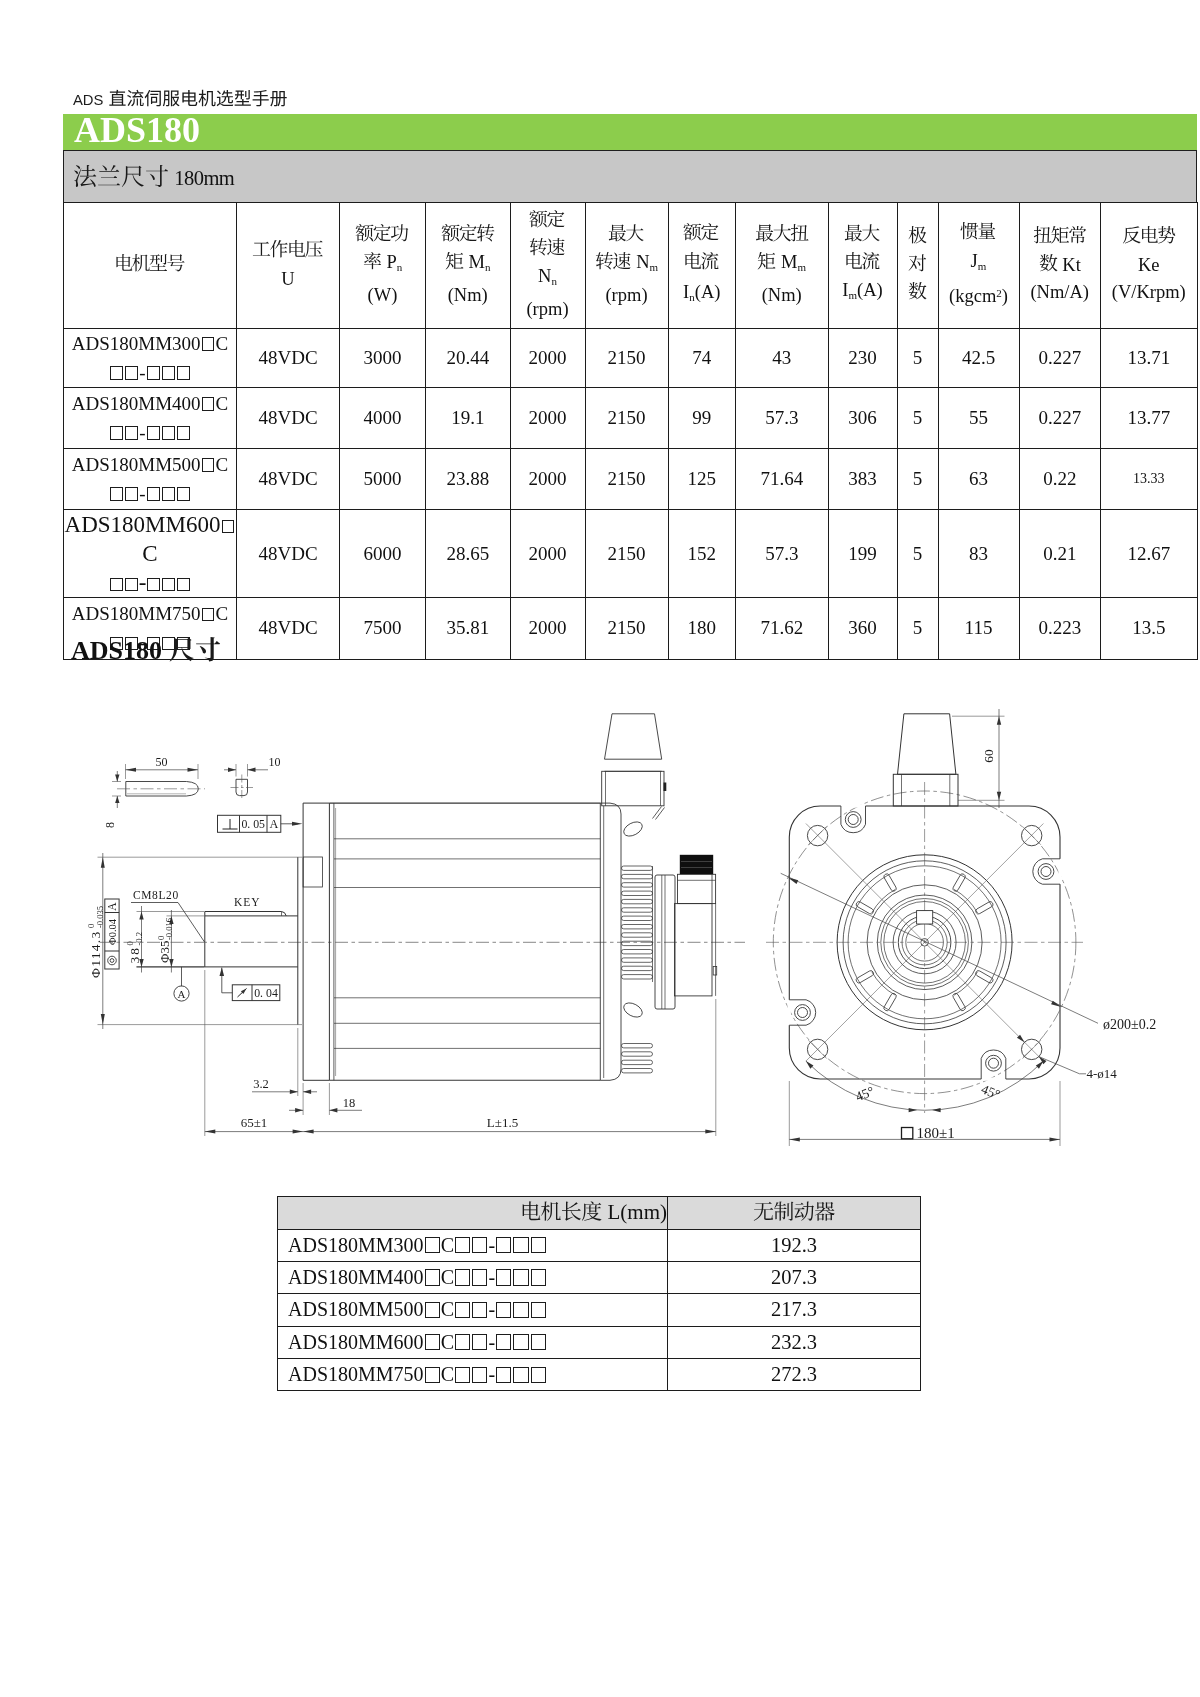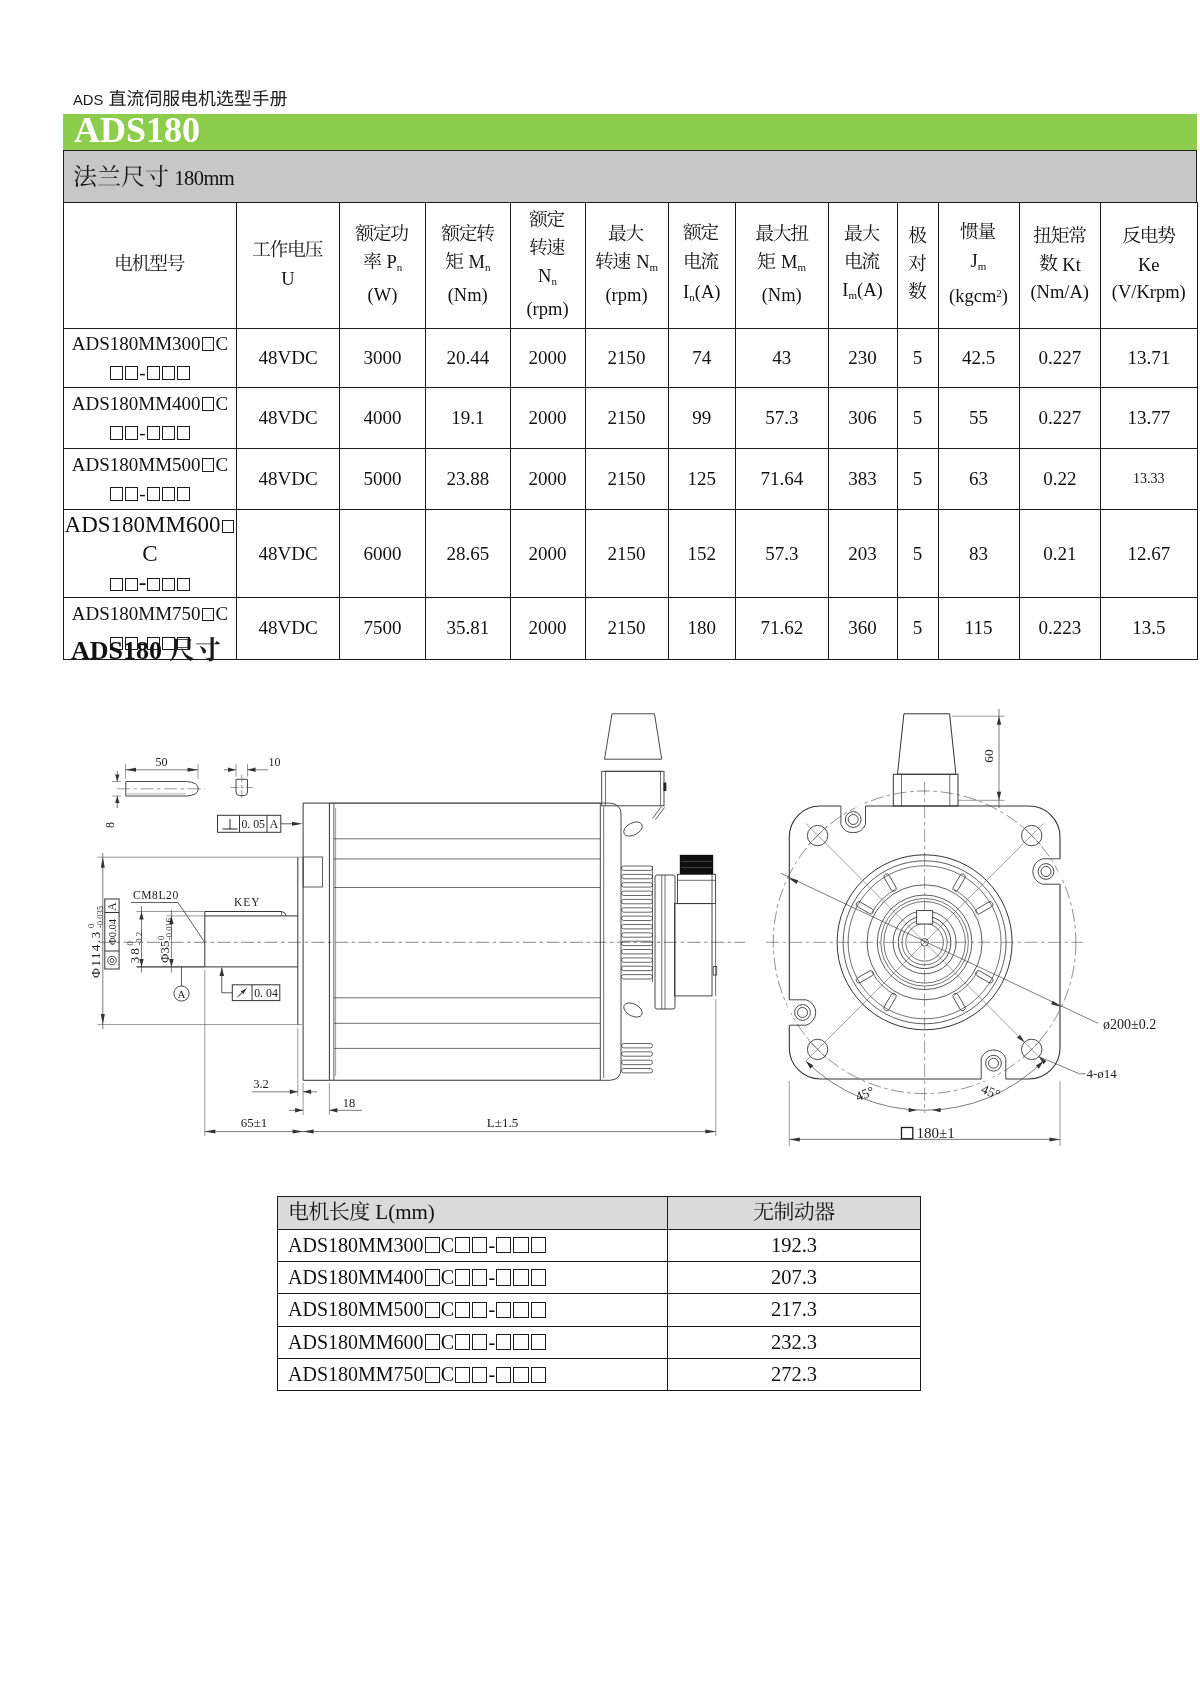--- a/index.html
+++ b/index.html
@@ -237,21 +237,21 @@
         <td style="font-size:23px">
           <div style="line-height:29px;padding-top:0px">ADS180MM600<span style="display:inline-block;width:12.8px;height:13.8px;border:1.4px solid #1d1d1d;vertical-align:-1.0px;margin:0 1.1px"></span>C<br><span style="display:inline-block;width:12.8px;height:13.8px;border:1.4px solid #1d1d1d;vertical-align:-1.0px;margin:0 1.1px"></span><span style="display:inline-block;width:12.8px;height:13.8px;border:1.4px solid #1d1d1d;vertical-align:-1.0px;margin:0 1.1px"></span>-<span style="display:inline-block;width:12.8px;height:13.8px;border:1.4px solid #1d1d1d;vertical-align:-1.0px;margin:0 1.1px"></span><span style="display:inline-block;width:12.8px;height:13.8px;border:1.4px solid #1d1d1d;vertical-align:-1.0px;margin:0 1.1px"></span><span style="display:inline-block;width:12.8px;height:13.8px;border:1.4px solid #1d1d1d;vertical-align:-1.0px;margin:0 1.1px"></span></div>
         </td>
         <td style="font-size:19px">48VDC</td>
         <td style="font-size:19px">6000</td>
         <td style="font-size:19px">28.65</td>
         <td style="font-size:19px">2000</td>
         <td style="font-size:19px">2150</td>
         <td style="font-size:19px">152</td>
         <td style="font-size:19px">57.3</td>
-        <td style="font-size:19px">203</td>
+        <td style="font-size:19px">199</td>
         <td style="font-size:19px">5</td>
         <td style="font-size:19px">83</td>
         <td style="font-size:19px">0.21</td>
         <td style="font-size:19px">12.67</td>
       </tr>
       <tr style="height:61.2px">
         <td style="font-size:19px">
           <div style="line-height:29px;padding-top:0px">ADS180MM750<span style="display:inline-block;width:12.8px;height:13.8px;border:1.4px solid #1d1d1d;vertical-align:-1.0px;margin:0 1.1px"></span>C<br><span style="display:inline-block;width:12.8px;height:13.8px;border:1.4px solid #1d1d1d;vertical-align:-1.0px;margin:0 1.1px"></span><span style="display:inline-block;width:12.8px;height:13.8px;border:1.4px solid #1d1d1d;vertical-align:-1.0px;margin:0 1.1px"></span>-<span style="display:inline-block;width:12.8px;height:13.8px;border:1.4px solid #1d1d1d;vertical-align:-1.0px;margin:0 1.1px"></span><span style="display:inline-block;width:12.8px;height:13.8px;border:1.4px solid #1d1d1d;vertical-align:-1.0px;margin:0 1.1px"></span><span style="display:inline-block;width:12.8px;height:13.8px;border:1.4px solid #1d1d1d;vertical-align:-1.0px;margin:0 1.1px"></span></div>
         </td>
         <td style="font-size:19px">48VDC</td>
@@ -559,21 +559,21 @@
     <line x1="901.5" y1="774.3" x2="901.5" y2="806.0" stroke="#343434" stroke-width="0.70"></line>
     <line x1="949.8" y1="774.3" x2="949.8" y2="806.0" stroke="#343434" stroke-width="0.70"></line>
   </svg>
 <table class="abs" style="left:277px;top:1196px;width:643px">
     <colgroup>
       <col style="width:390px">
       <col style="width:253px">
     </colgroup>
     <tbody>
       <tr style="height:32.5px;background:#dadada">
-        <td style="text-align:left;padding-left:10px;font-size:21px"><svg style="width:82.1px;height:22.1px;vertical-align:-2.73px;overflow:visible" viewBox="0 0 82 22">
+        <td style="text-align:right;padding-left:10px;font-size:21px"><svg style="width:82.1px;height:22.1px;vertical-align:-2.73px;overflow:visible" viewBox="0 0 82 22">
             <g fill="#1a1a1a" transform="translate(0,19) scale(0.0210,-0.0210)">
               <use href="#g14" x="0"></use>
               <use href="#g15" x="970"></use>
               <use href="#g42" x="1940"></use>
               <use href="#g43" x="2910"></use>
             </g>
           </svg> L(mm)</td>
         <td style="font-size:21px"><svg style="width:82.1px;height:22.1px;vertical-align:-2.73px;overflow:visible" viewBox="0 0 82 22">
             <g fill="#1a1a1a" transform="translate(0,19) scale(0.0210,-0.0210)">
               <use href="#g44" x="0"></use>

